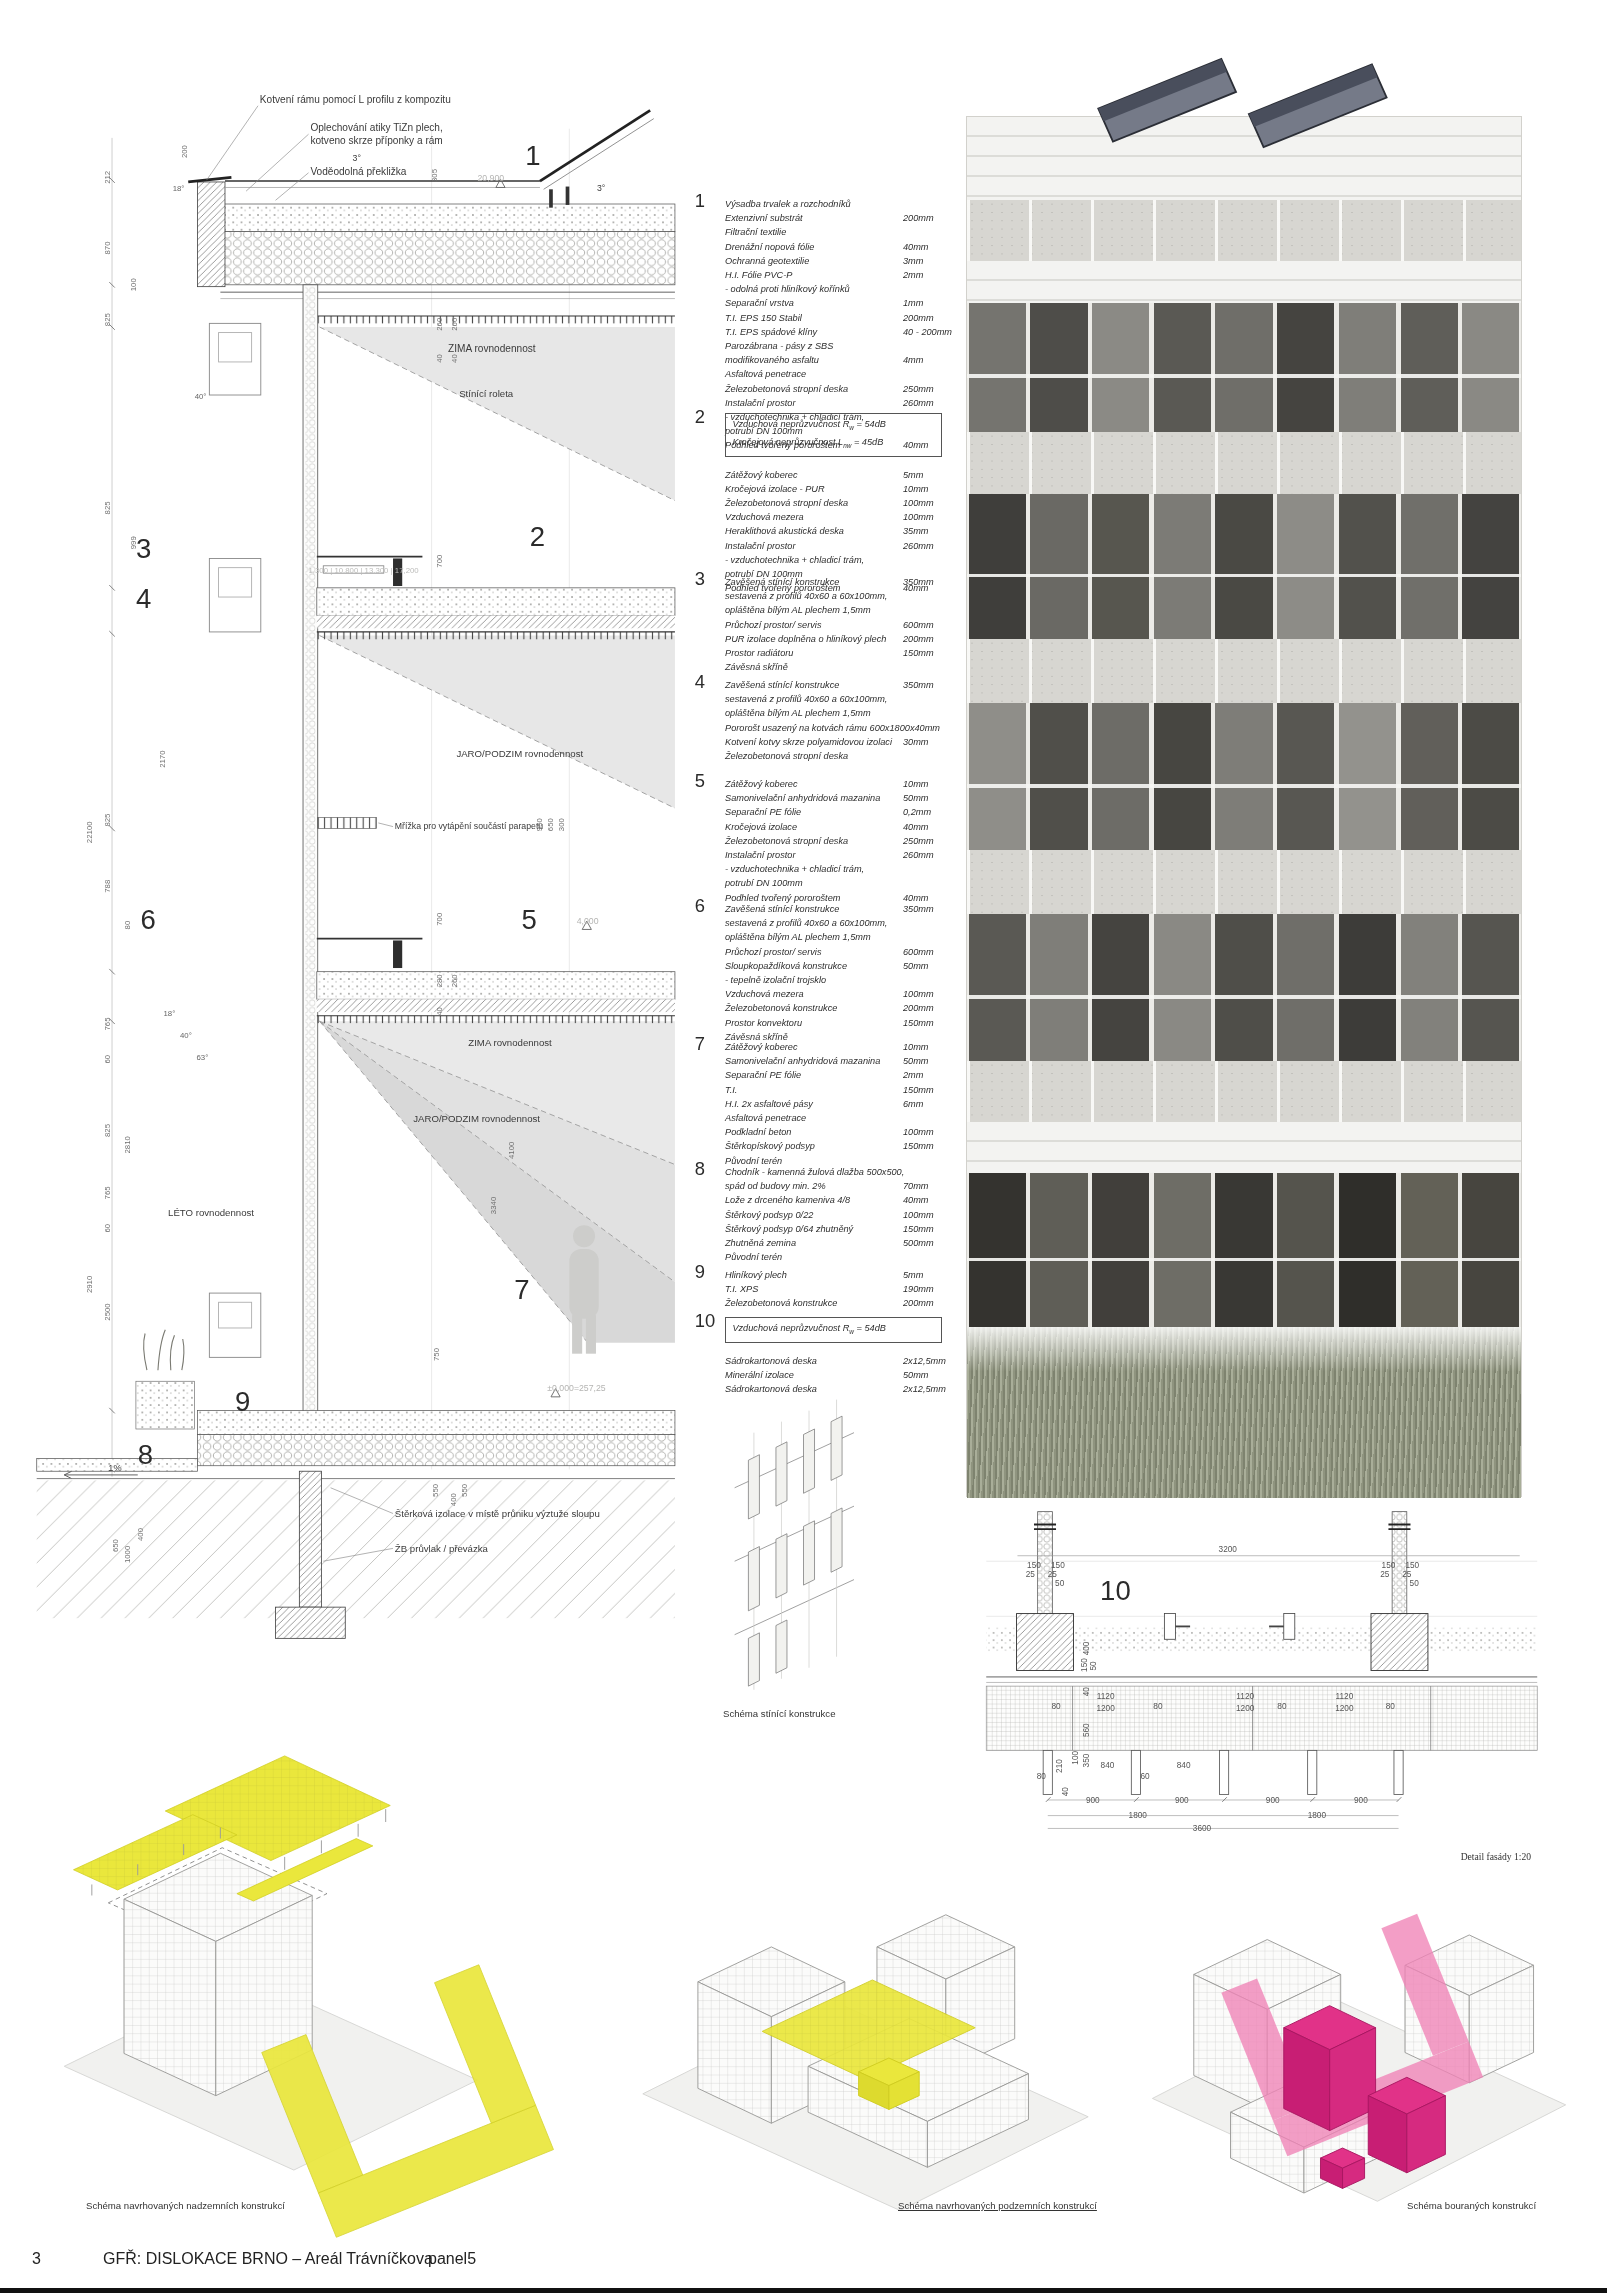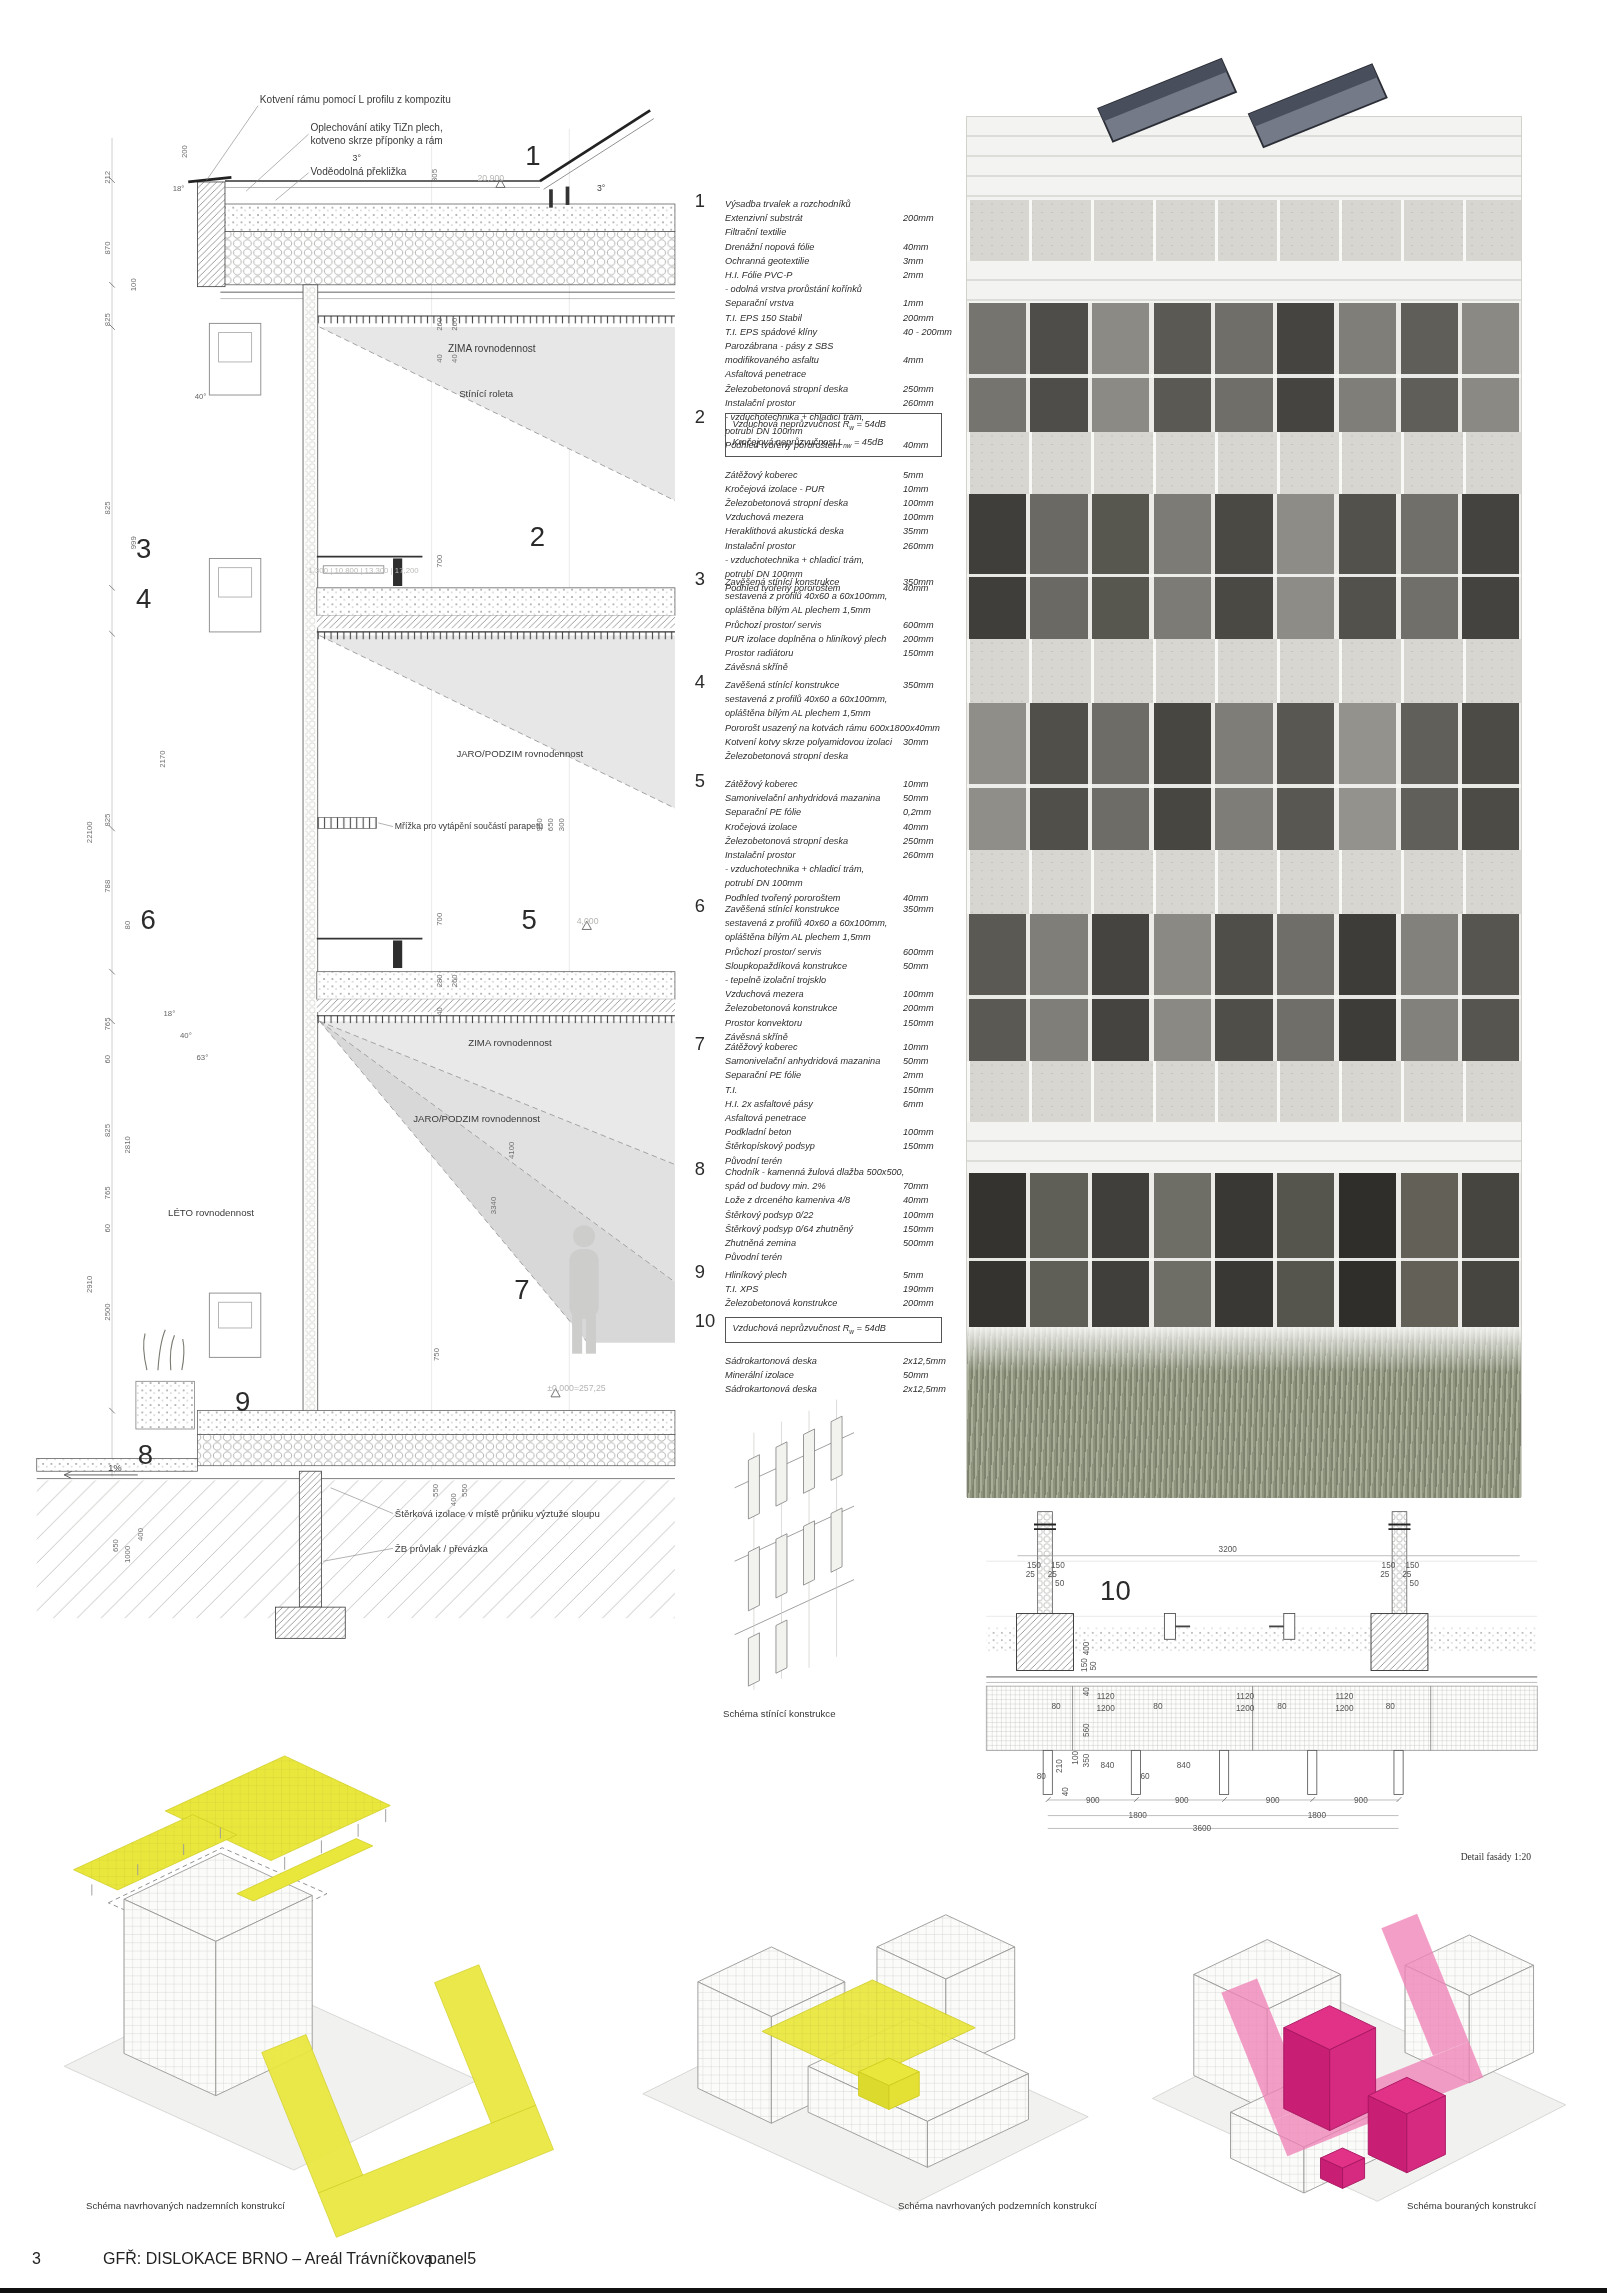--- a/index.html
+++ b/index.html
@@ -492,21 +492,21 @@
       <div class="li-num">1</div>
       <div class="li-body">
 
         <div class="li-rows">
             <div class="li-row"><span class="li-lab">Výsadba trvalek a rozchodníků</span><span class="li-val"></span></div>
             <div class="li-row"><span class="li-lab">Extenzivní substrát</span><span class="li-val">200mm</span></div>
             <div class="li-row"><span class="li-lab">Filtrační textilie</span><span class="li-val"></span></div>
             <div class="li-row"><span class="li-lab">Drenážní nopová fólie</span><span class="li-val">40mm</span></div>
             <div class="li-row"><span class="li-lab">Ochranná geotextilie</span><span class="li-val">3mm</span></div>
             <div class="li-row"><span class="li-lab">H.I. Fólie PVC-P</span><span class="li-val">2mm</span></div>
-            <div class="li-row"><span class="li-lab">- odolná vrstva prorůstání kořínků</span><span class="li-val"></span></div>
+            <div class="li-row"><span class="li-lab">- odolná proti hliníkový kořínků</span><span class="li-val"></span></div>
             <div class="li-row"><span class="li-lab">Separační vrstva</span><span class="li-val">1mm</span></div>
             <div class="li-row"><span class="li-lab">T.I. EPS 150 Stabil</span><span class="li-val">200mm</span></div>
             <div class="li-row"><span class="li-lab">T.I. EPS spádové klíny</span><span class="li-val">40 - 200mm</span></div>
             <div class="li-row"><span class="li-lab">Parozábrana - pásy z SBS</span><span class="li-val"></span></div>
             <div class="li-row"><span class="li-lab">modifikovaného asfaltu</span><span class="li-val">4mm</span></div>
             <div class="li-row"><span class="li-lab">Asfaltová penetrace</span><span class="li-val"></span></div>
             <div class="li-row"><span class="li-lab">Železobetonová stropní deska</span><span class="li-val">250mm</span></div>
             <div class="li-row"><span class="li-lab">Instalační prostor</span><span class="li-val">260mm</span></div>
             <div class="li-row"><span class="li-lab">- vzduchotechnika + chladicí trám,</span><span class="li-val"></span></div>
             <div class="li-row"><span class="li-lab">potrubí DN 100mm</span><span class="li-val"></span></div>
@@ -652,21 +652,21 @@
             <div class="li-row"><span class="li-lab">Minerální izolace</span><span class="li-val">50mm</span></div>
             <div class="li-row"><span class="li-lab">Sádrokartonová deska</span><span class="li-val">2x12,5mm</span></div>
           </div>
       </div>
     </div>
     </div>
 
   <div class="caption" style="left:723px;top:1708px;">Schéma stínící konstrukce</div>
   <div class="caption" id="cap-detail" style="left:1311px;top:1851px;">Detail fasády 1:20</div>
   <div class="caption" style="left:72px;top:2200px;margin-left:14px;">Schéma navrhovaných nadzemních konstrukcí</div>
-  <div class="caption" style="left:898px;top:2200px;">Schéma navrhovaných podzemních konstrukcí</div>
+  <div class="caption" style="left:898px;top:2200px;text-decoration:underline;">Schéma navrhovaných podzemních konstrukcí</div>
   <div class="caption" style="left:1407px;top:2200px;text-align:right;">Schéma bouraných konstrukcí</div>
 
   <div id="footer">
     <span class="fnum">3</span>
     <span class="ftitle">GFŘ: DISLOKACE BRNO – Areál Trávníčkova</span>
     <span class="fpanel">panel5</span>
   </div>
   <div id="bottom-rule"></div>
 
 </div>

